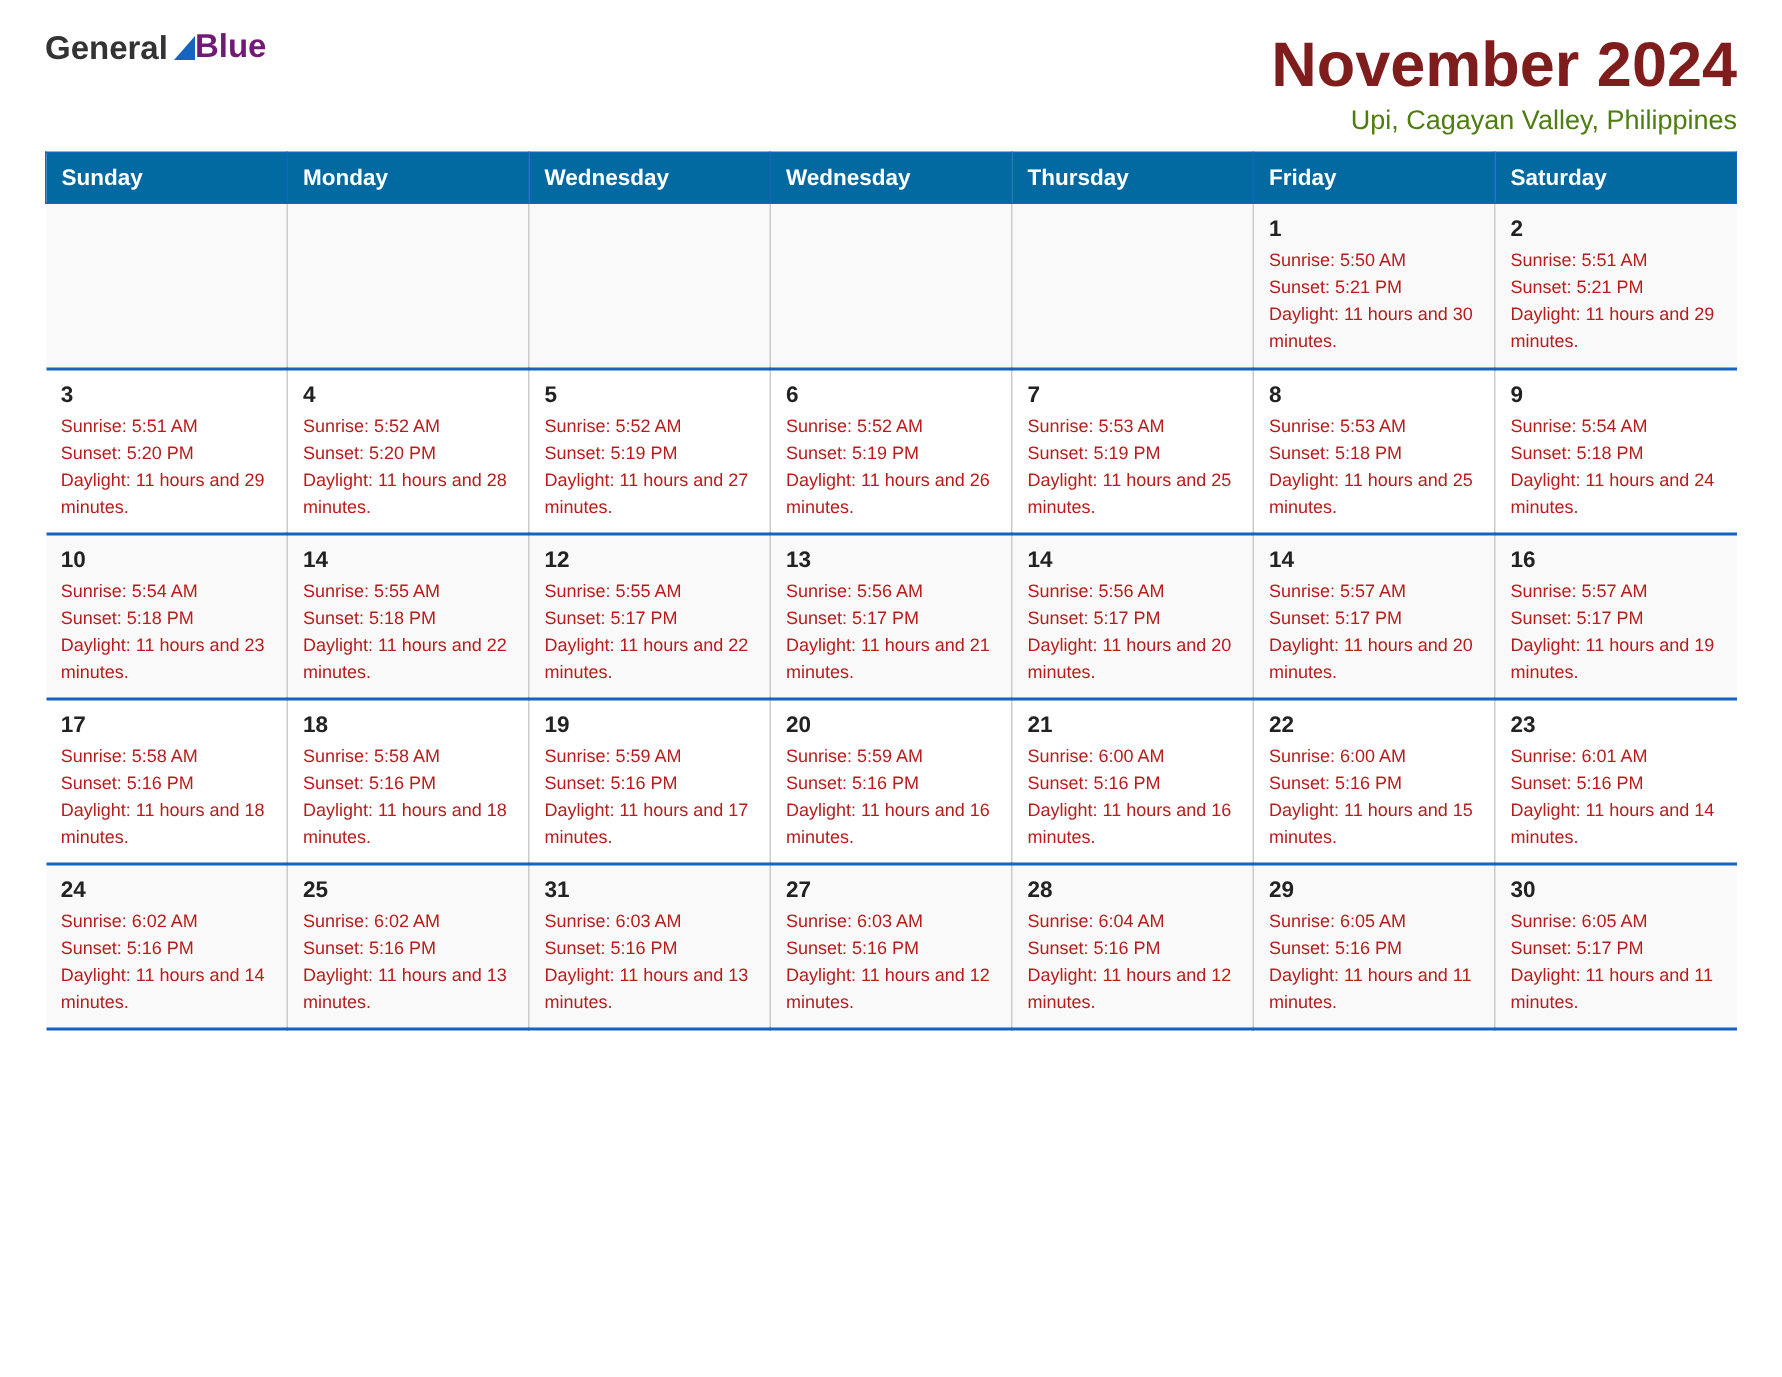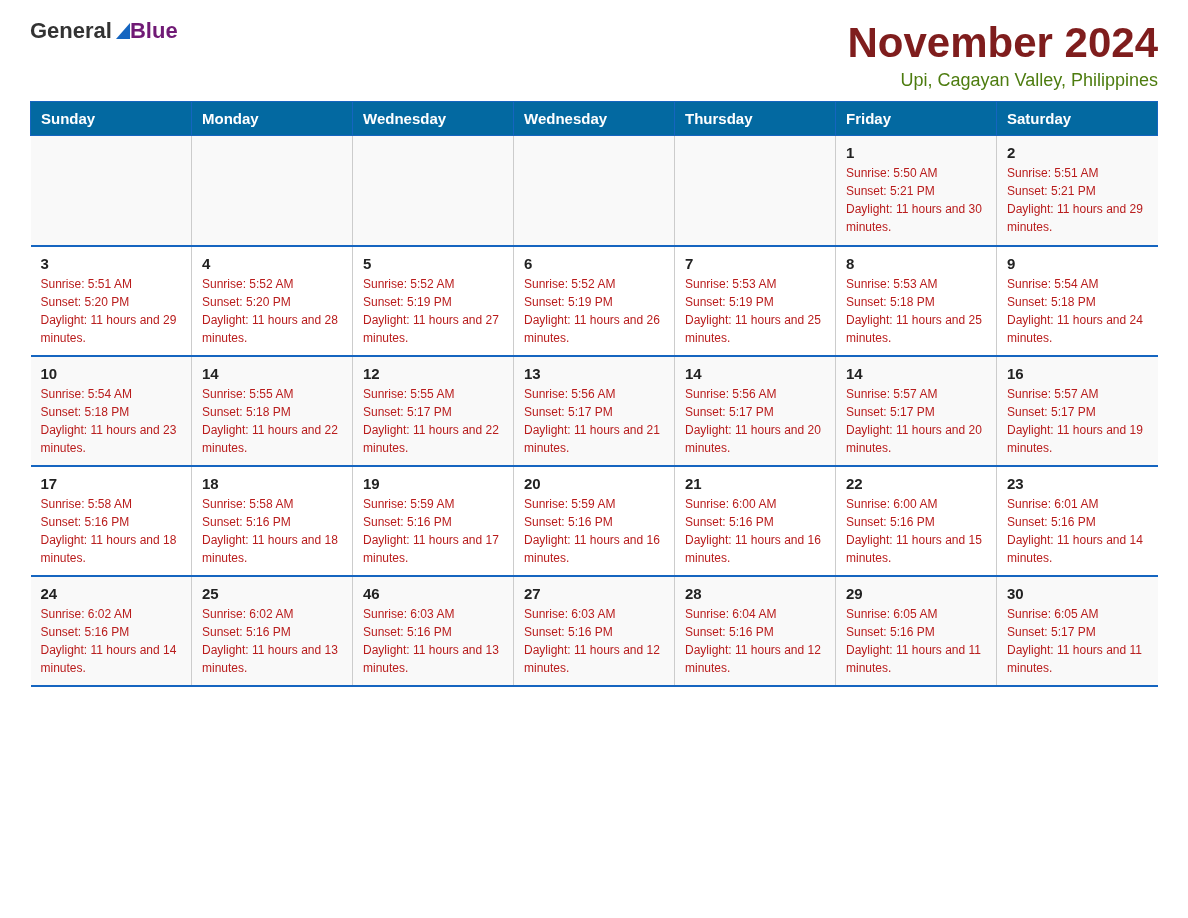--- a/index.html
+++ b/index.html
@@ -255,21 +255,21 @@
       <tr>
         <td>
           <span class="day-number">24</span>
           <div class="day-info">Sunrise: 6:02 AM<br>Sunset: 5:16 PM<br>Daylight: 11 hours and 14 minutes.</div>
         </td>
         <td>
           <span class="day-number">25</span>
           <div class="day-info">Sunrise: 6:02 AM<br>Sunset: 5:16 PM<br>Daylight: 11 hours and 13 minutes.</div>
         </td>
         <td>
-          <span class="day-number">46</span>
+          <span class="day-number">31</span>
           <div class="day-info">Sunrise: 6:03 AM<br>Sunset: 5:16 PM<br>Daylight: 11 hours and 13 minutes.</div>
         </td>
         <td>
           <span class="day-number">27</span>
           <div class="day-info">Sunrise: 6:03 AM<br>Sunset: 5:16 PM<br>Daylight: 11 hours and 12 minutes.</div>
         </td>
         <td>
           <span class="day-number">28</span>
           <div class="day-info">Sunrise: 6:04 AM<br>Sunset: 5:16 PM<br>Daylight: 11 hours and 12 minutes.</div>
         </td>

